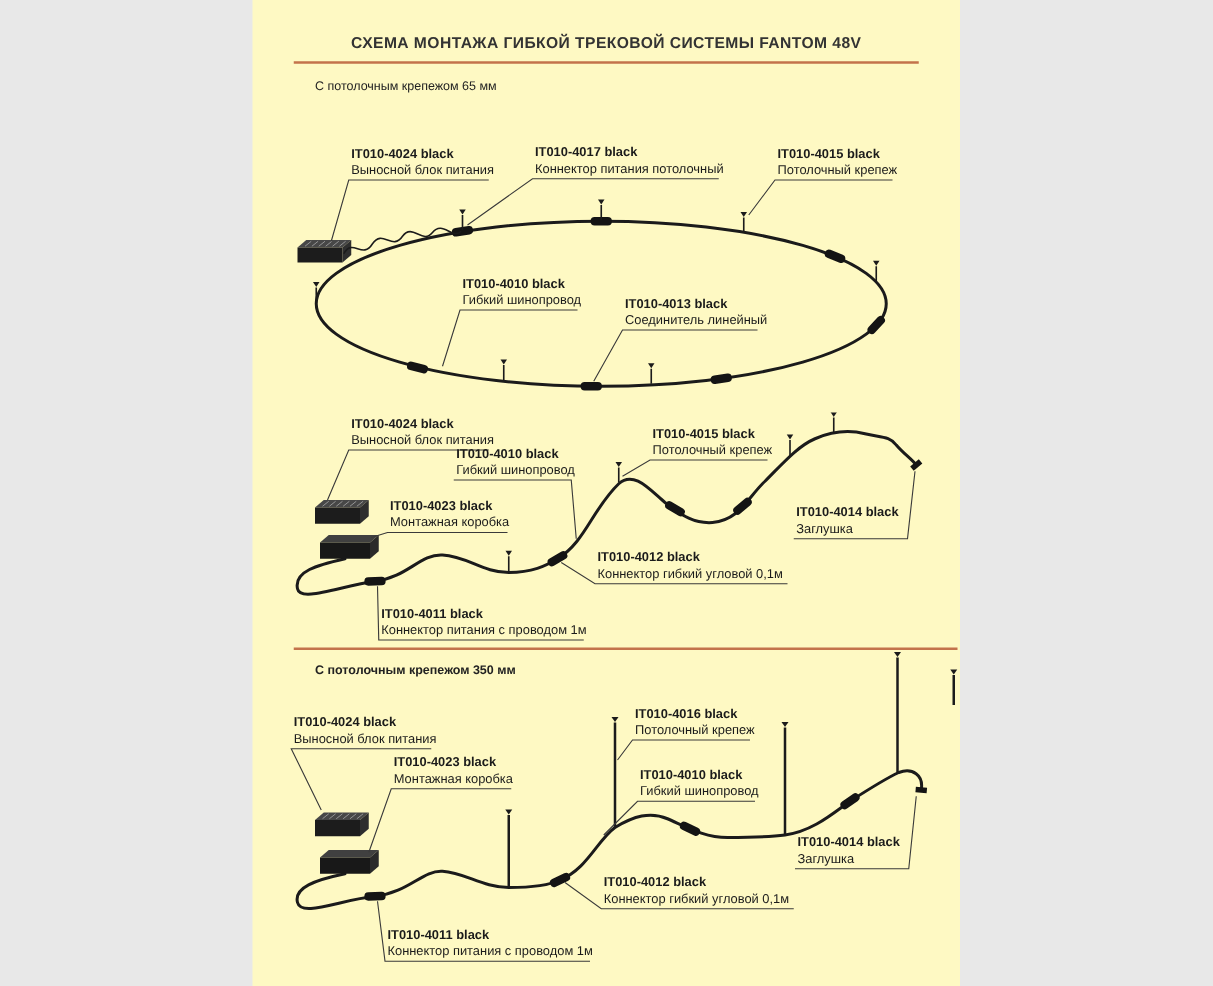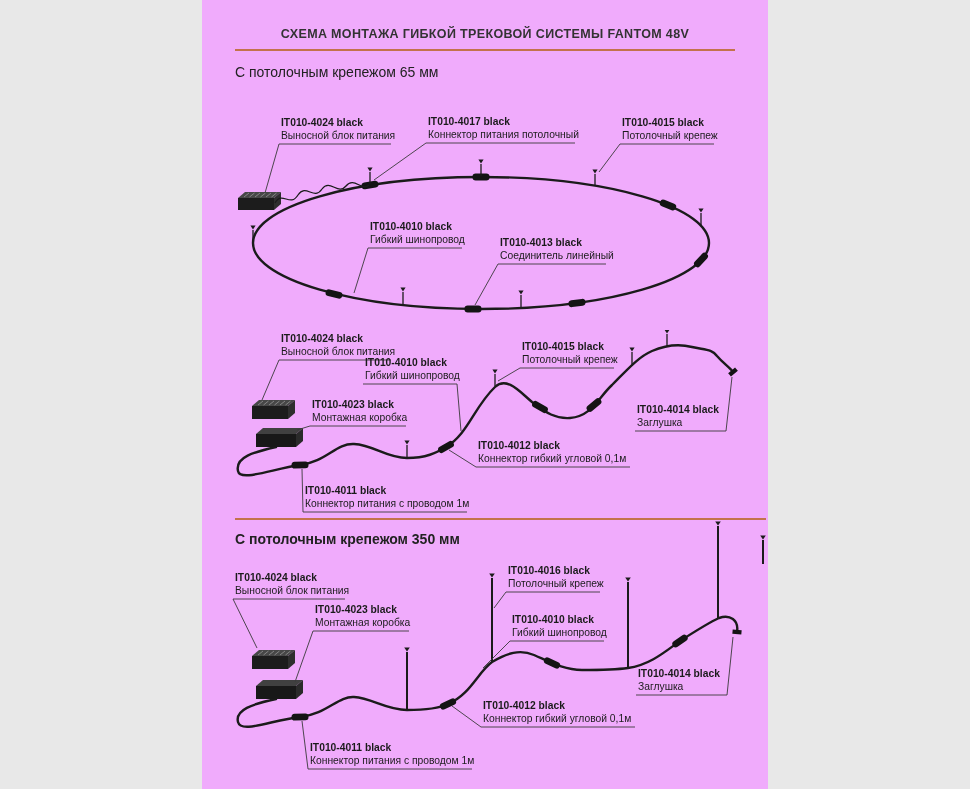--- a/index.html
+++ b/index.html
@@ -1,29 +1,29 @@
 <!DOCTYPE html>
 <html><head>
 <meta charset="utf-8">
 <style>
   html,body{margin:0;padding:0;}
   body{
     width:970px;height:789px;position:relative;overflow:hidden;
     background:#E8E8E8;
     font-family:"Liberation Sans","DejaVu Sans",sans-serif;
   }
-  .paper{position:absolute;left:202px;top:0;width:566px;height:789px;background:#f0abfc;}
+  .paper{position:absolute;left:202px;top:0;width:566px;height:789px;background:#fef9c3;}
   .title{
     position:absolute;top:27px;left:0;width:566px;text-align:center;
     font-size:12.5px;font-weight:700;letter-spacing:.35px;color:#333;
   }
   .rule{position:absolute;height:2px;background:#C3734B;}
   #rule-title{top:49px;left:33px;width:500px;}
   #rule-divider{top:518px;left:33px;width:531px;}
-  .heading{position:absolute;left:33px;font-size:14px;color:#222;}
+  .heading{position:absolute;left:50px;font-size:10px;color:#222;}
   #heading-65{top:64px;}
   #heading-350{top:531px;font-weight:bold;}
   svg{position:absolute;left:0;display:block;}
   #svg-oval{top:100px;}
   #svg-wave65{top:330px;}
   #svg-wave350{top:520px;}
   .track{fill:none;stroke:#1B1B1B;stroke-width:2.4;stroke-linecap:round;}
   .cable{fill:none;stroke:#1B1B1B;stroke-width:1.25;}
   .leader{fill:none;stroke:#3A3A3A;stroke-width:.9;}
   .pin line{stroke:#1B1B1B;stroke-width:1.3;}

